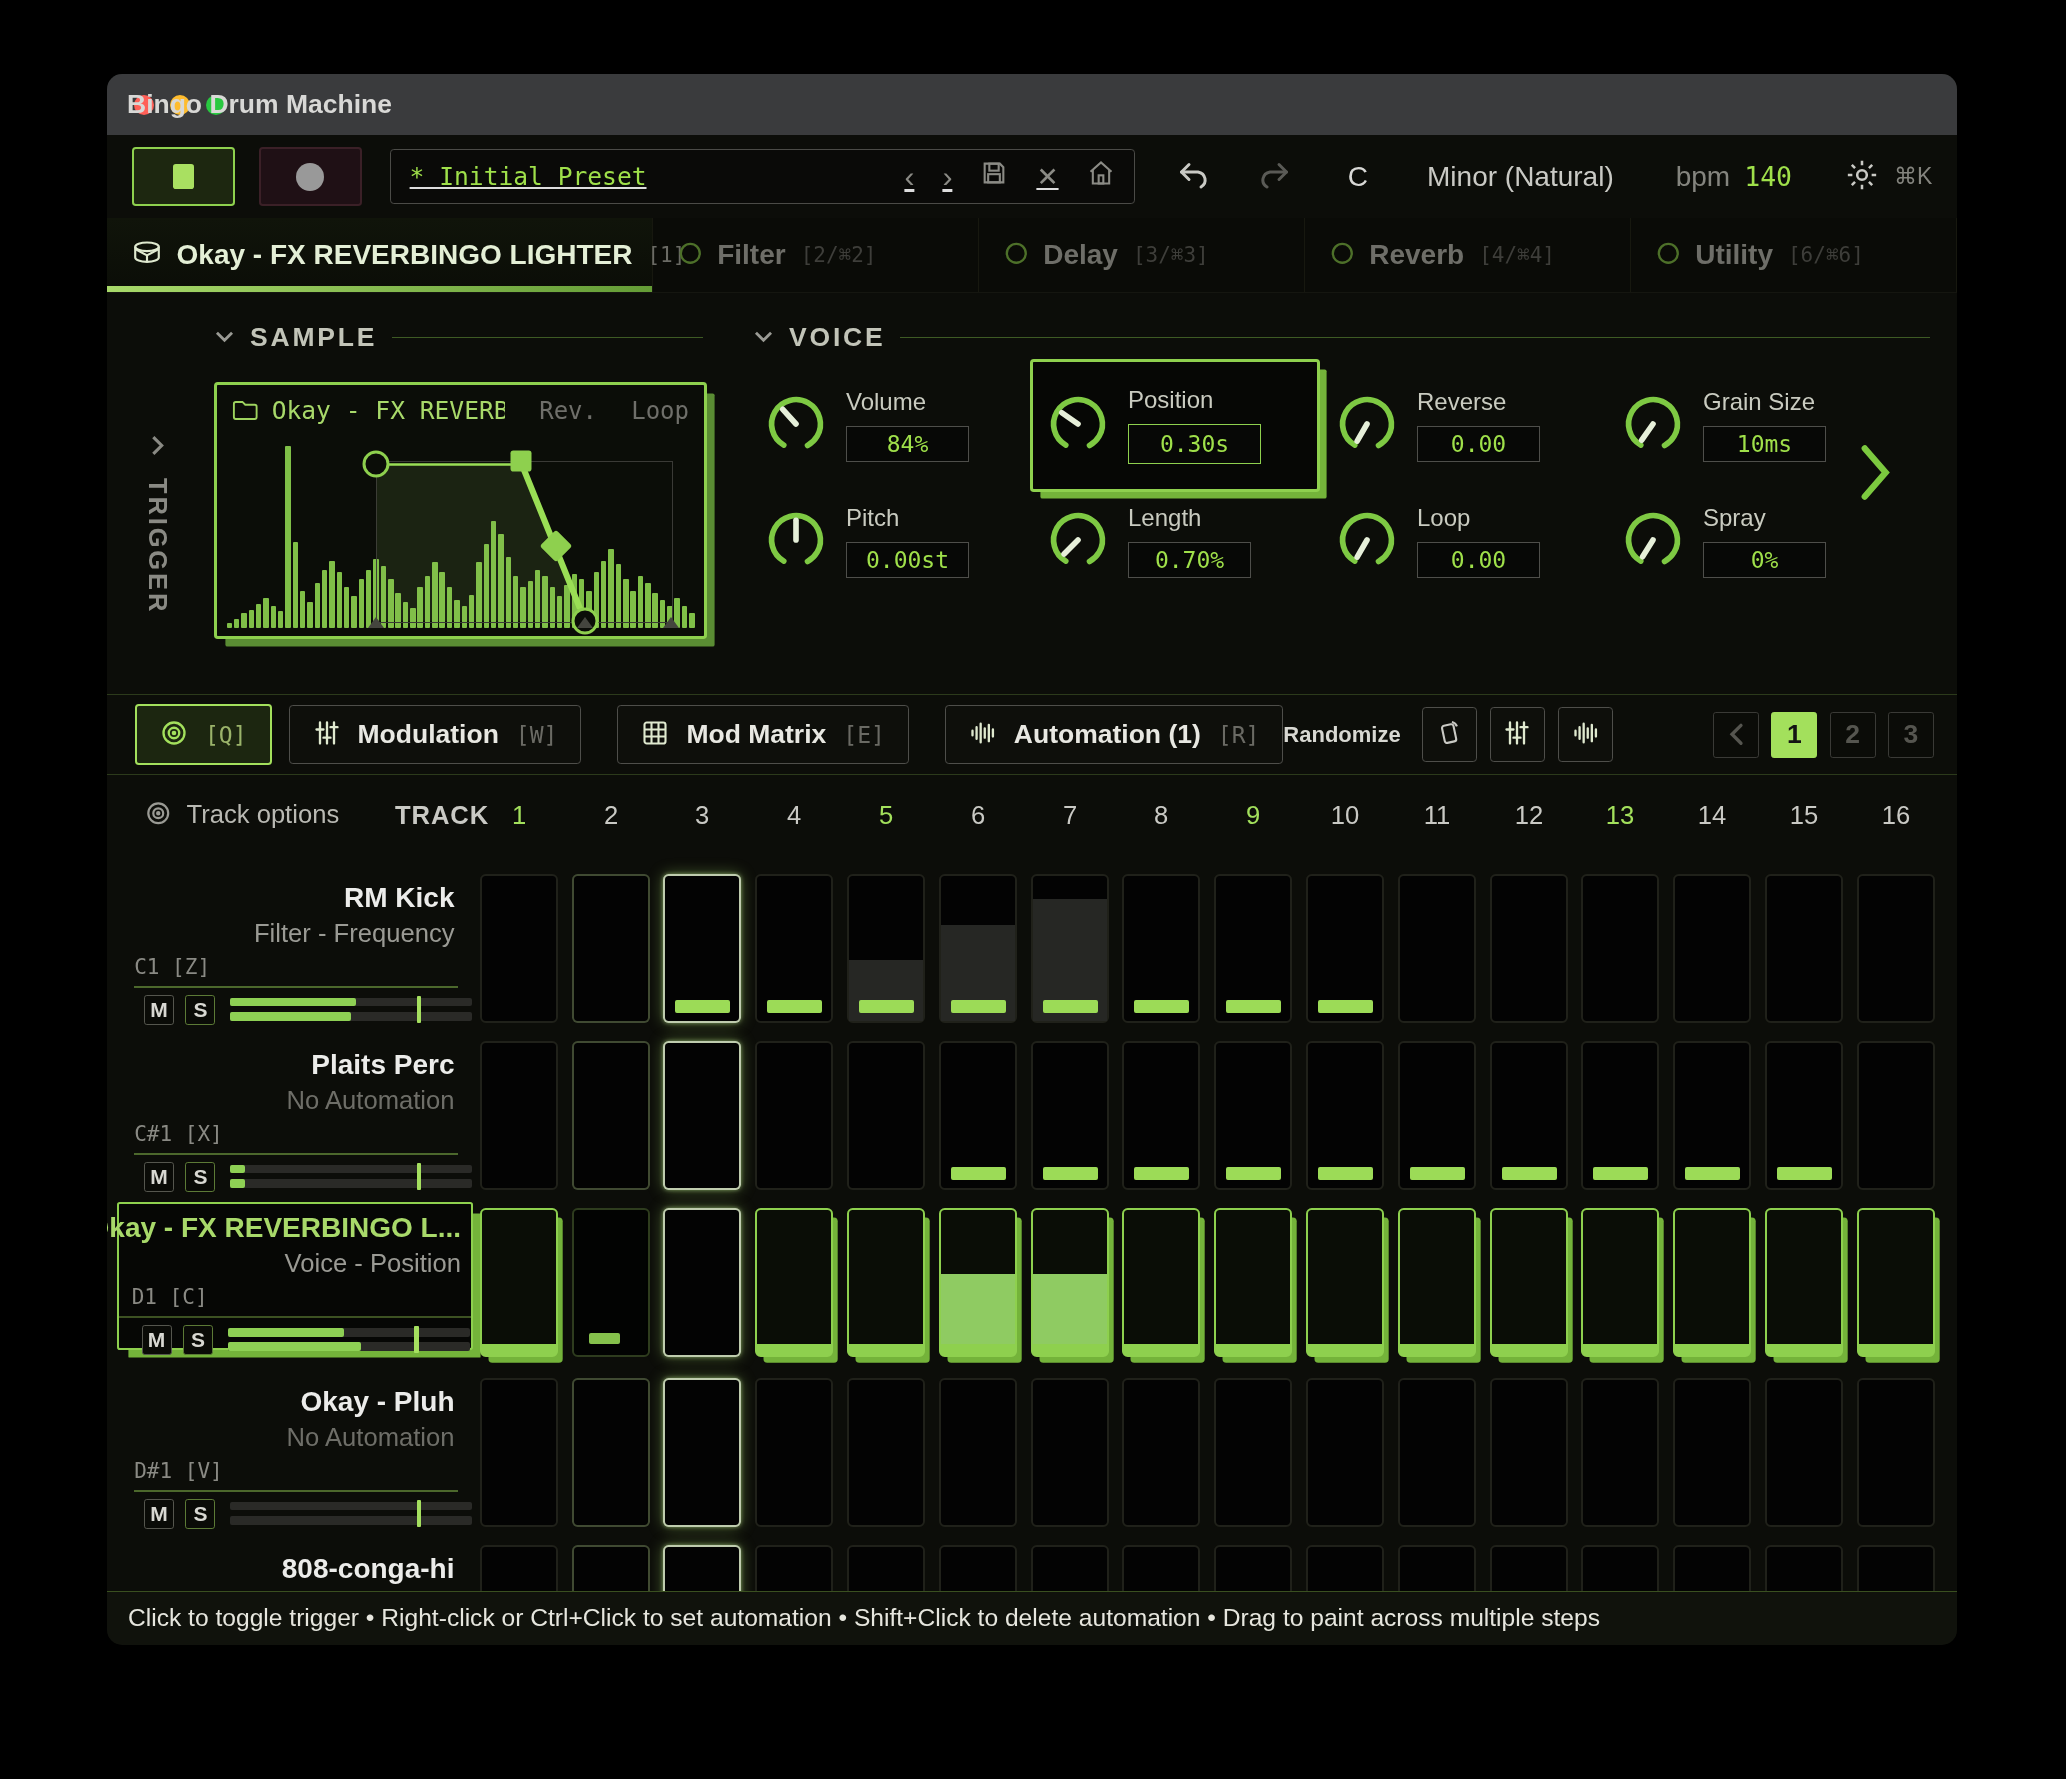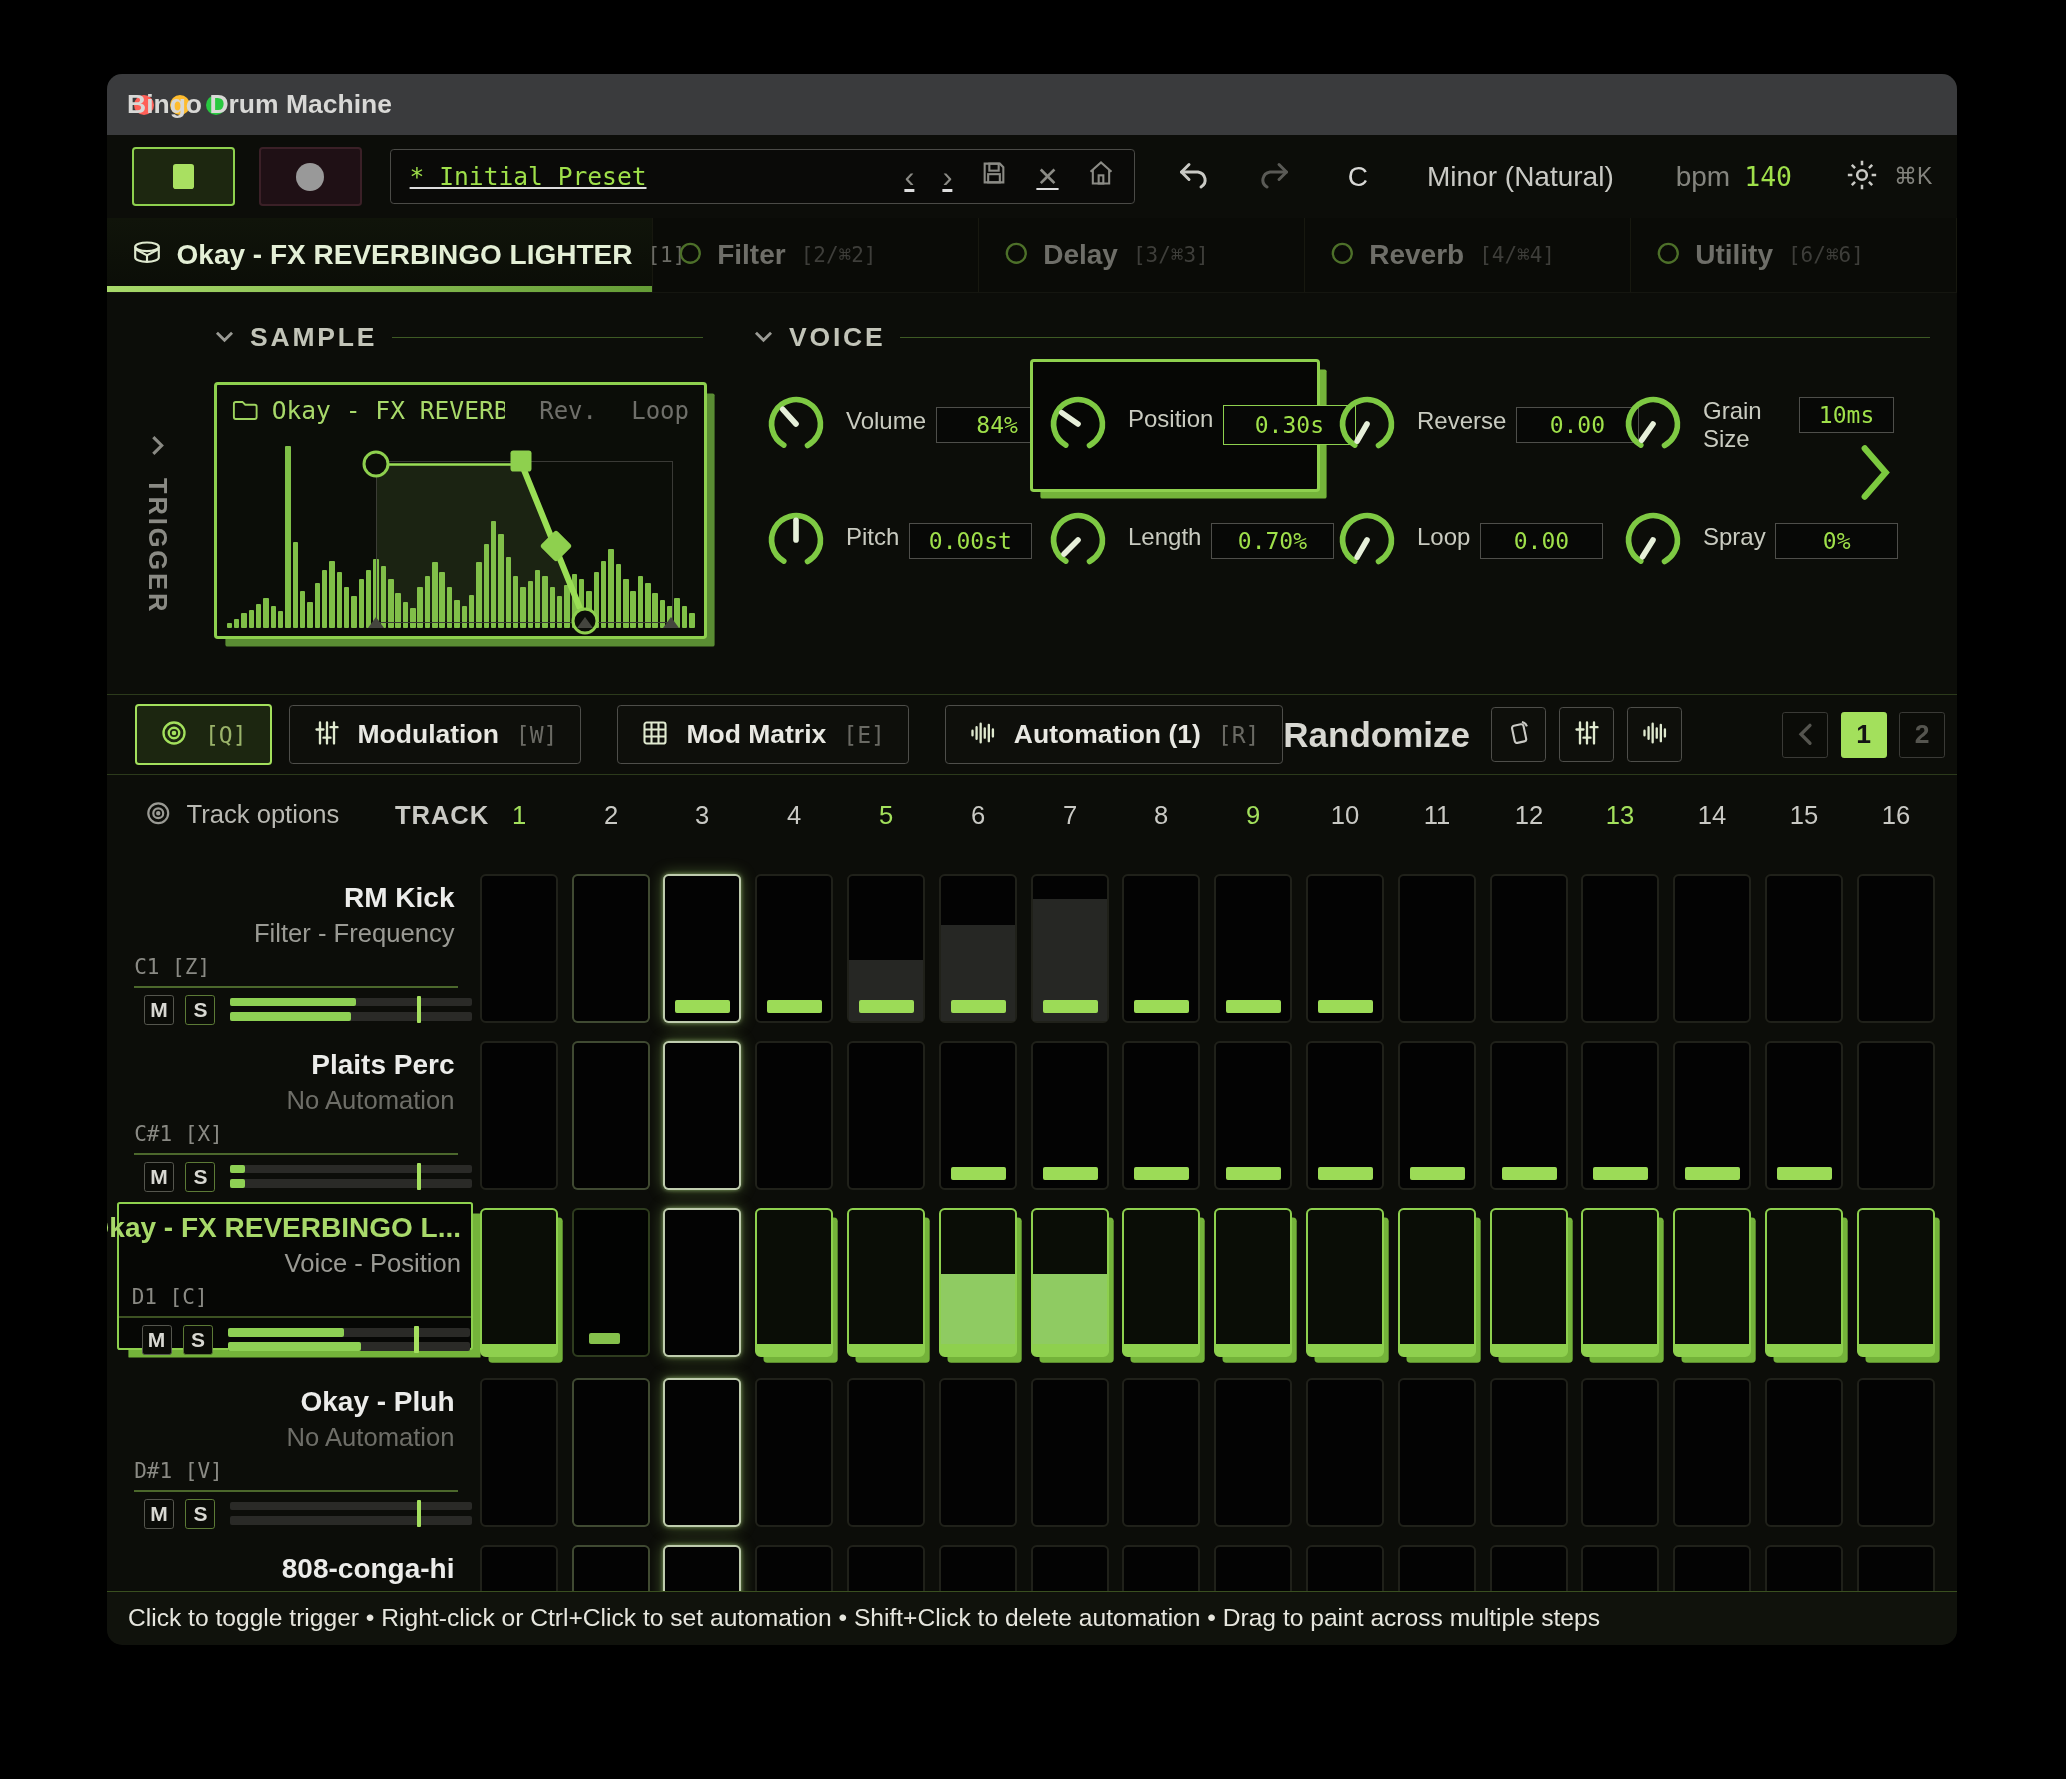--- a/index.html
+++ b/index.html
@@ -68,39 +68,39 @@
   .wbars i{flex:1;background:#7fbf47;border-radius:0.9px;}
   .envrect{position:absolute;border:0.9px solid #3a3a36;}
   .envsvg{position:absolute;inset:0;width:100%;height:100%;}
   .hdl{position:absolute;transform:translate(-50%,-50%);}
   .hdl.circ{width:21px;height:21px;border:3.8px solid #8ed04e;border-radius:50%;background:#0b0d08;}
   .hdl.sqr{width:21px;height:21px;background:#8ed04e;border-radius:2.8px;}
   .hdl.dia{width:23px;height:23px;background:#8ed04e;transform:translate(-50%,-50%) rotate(45deg);border-radius:2.8px;}
   .tri{position:absolute;bottom:0;width:0;height:0;border-left:8.5px solid transparent;
        border-right:8.5px solid transparent;border-bottom:11.4px solid #44453e;transform:translateX(-50%);}
   .param{position:absolute;display:flex;align-items:center;gap:19px;width:252px;height:106px;}
-  .param .col{display:flex;flex-direction:row;gap:9.5px;}
+  .param .col{display:flex;flex-direction:column;gap:9.5px;}
   .param .plbl{font-size:24px;color:#c9cbc0;}
   .param .pval{width:121px;height:34px;border:1.9px solid #4e4e4a;display:flex;align-items:center;
                justify-content:center;font-size:23px;color:#9fe04a;background:#070806;}
   .param.hl .pval{border-color:#8ed04e;width:131px;height:38px;}
   .hlbox{position:absolute;border:3.8px solid #8ed04e;border-radius:3.8px;background:#060705;
          box-shadow:8.5px 8.5px 0 -1.9px #74b33a;}
   .voice-next{position:absolute;left:1753px;top:151px;color:#7cc93f;}
   
   .modebar{position:absolute;top:620px;left:0;right:0;height:81px;border-top:1.9px solid #2c3a1b;
            border-bottom:1.9px solid #2c3a1b;display:flex;align-items:center;padding:0 28px;box-sizing:border-box;}
   .mbtn{height:57px;border:1.9px solid #4e4e4a;border-radius:3.8px;display:flex;align-items:center;
         gap:17px;padding:0 23px;background:#0e0f0b;}
   .mbtn .ml{font-size:26.5px;font-weight:bold;color:#e8e8e2;white-space:nowrap;}
   .mbtn .ms{font-size:23px;color:#6a6a64;font-family:"DejaVu Sans Mono",monospace;}
   .mbtn.view{border:2.8px solid #a3e05c;background:#1c2610;color:#a3e05c;}
   .mbtn.view .ms{color:#9ab36a;}
   #modebtns{display:flex;gap:36px;margin-left:17px;}
-  .rand-lbl{font-size:35px;font-weight:bold;color:#d8d8d2;margin-left:auto;}
+  .rand-lbl{font-size:22px;font-weight:bold;color:#d8d8d2;margin-left:auto;}
   .randicons{display:flex;gap:13.2px;margin-left:21px;}
   .ribtn{width:53px;height:53px;border:1.9px solid #4e4e4a;border-radius:3.8px;display:flex;
          align-items:center;justify-content:center;background:#0e0f0b;}
   .pages{display:flex;gap:12.3px;margin-left:100px;}
   .pg{width:44px;height:44px;border:1.9px solid #3a3a36;border-radius:2.8px;display:flex;align-items:center;
       justify-content:center;font-size:26.5px;font-weight:bold;color:#55554f;background:#0b0c08;}
   .pg.act{background:#a3e05c;border-color:#a3e05c;color:#141414;}
   
   .seq{position:absolute;top:701px;left:0;right:0;bottom:0;}
   .seq-header{position:absolute;top:24.6px;left:0;right:0;height:34px;}

